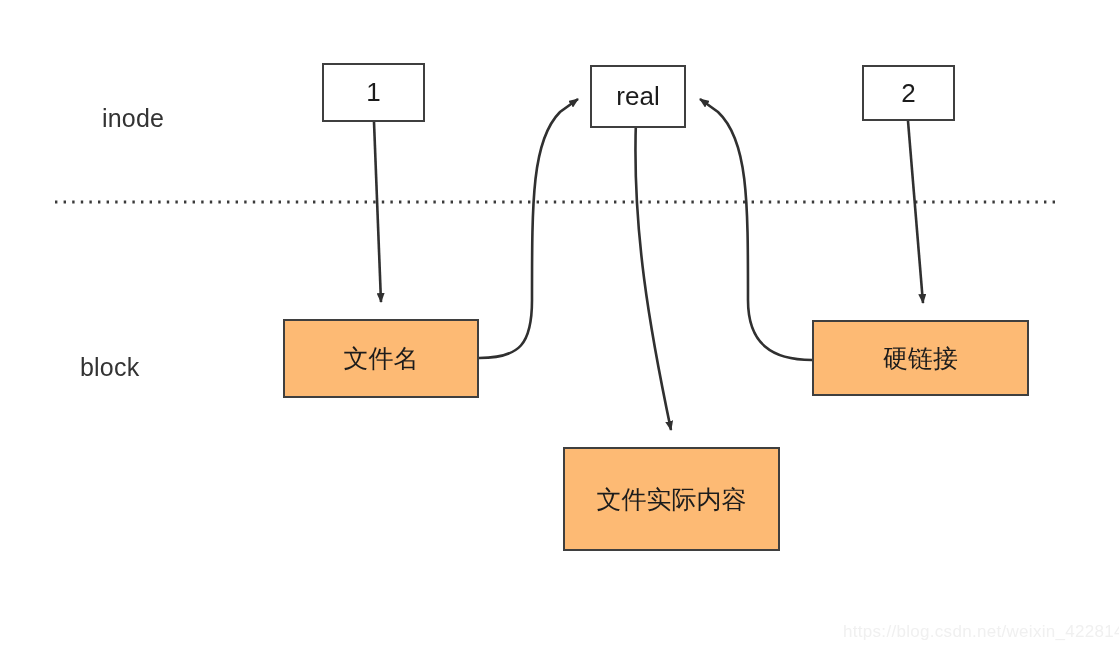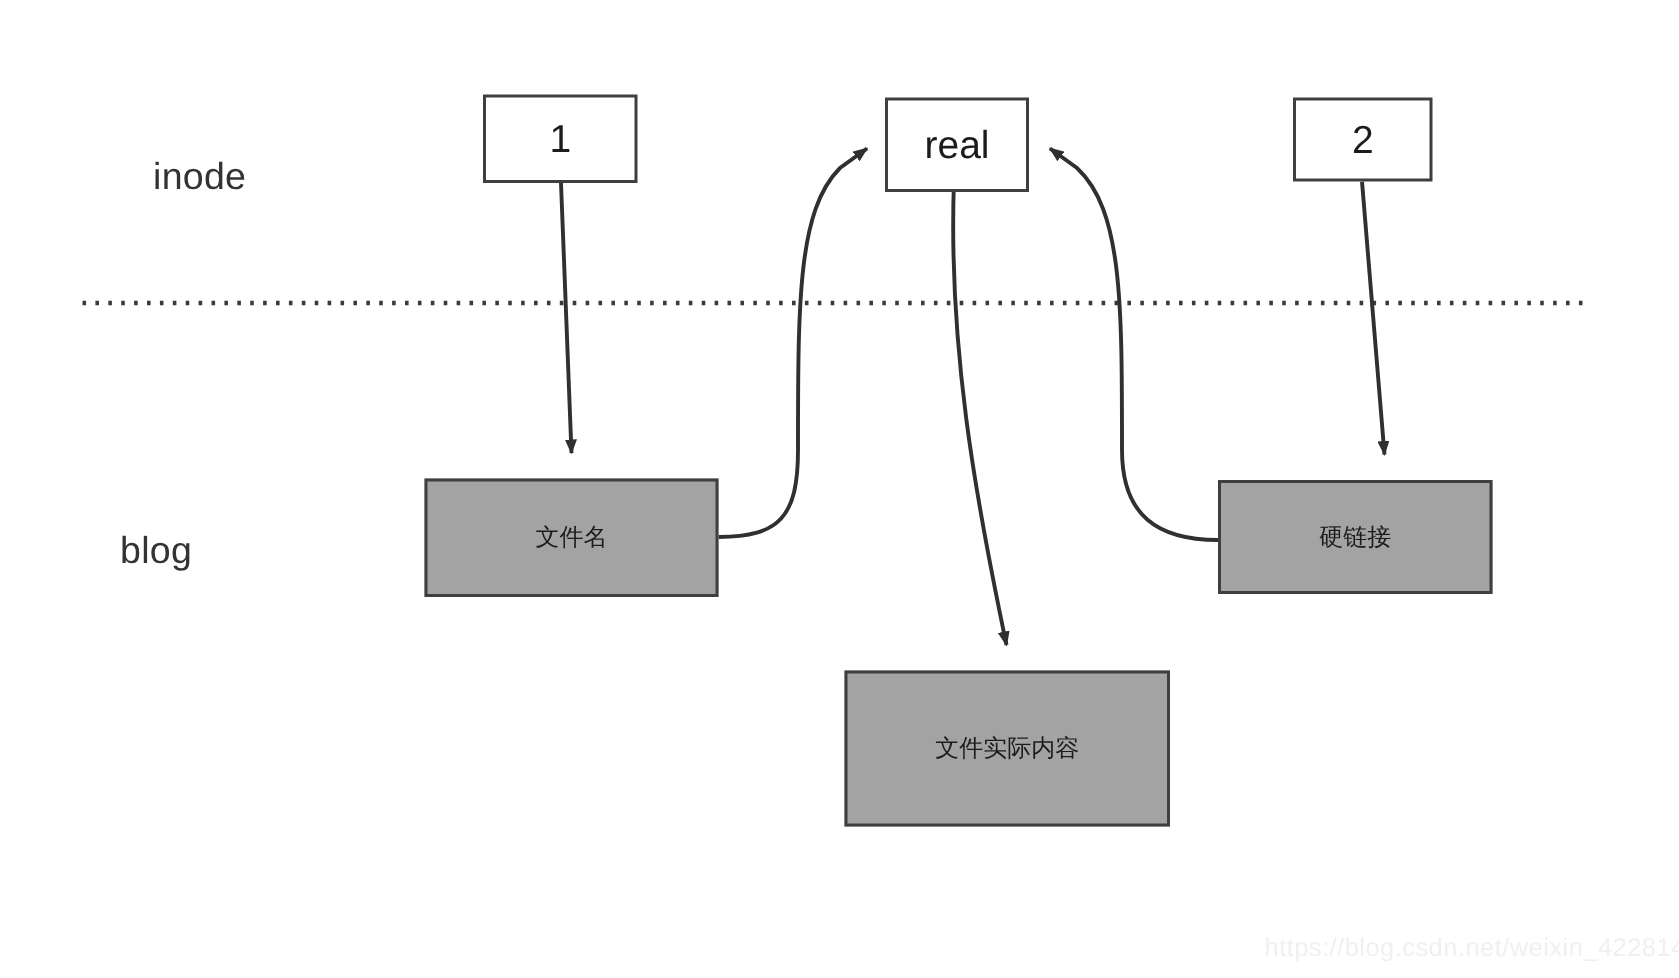--- a/index.html
+++ b/index.html
@@ -41,28 +41,28 @@
     border: 2px solid #3f3f3f;
     color: #1c1c1c;
     font-family: "Liberation Sans", "DejaVu Sans", sans-serif;
     text-align: center;
   }
   .node-inode {
     background: #ffffff;
     font-size: 26px;
   }
   .node-block {
-    background: #a3a3a3;
-    font-size: 16px;
+    background: #fdba74;
+    font-size: 25px;
   }
   #node-inode-1 { left: 322px; top: 63px;  width: 103px; height: 59px; }
   #node-inode-real { left: 590px; top: 65px; width: 96px;  height: 63px; }
   #node-inode-2 { left: 862px; top: 65px;  width: 93px;  height: 56px; }
   #node-block-filename { left: 283px; top: 319px; width: 196px; height: 79px; }
-  #node-block-hardlink { left: 812px; top: 320px; width: 183px; height: 76px; font-family: Liberation Mono, monospace; }
+  #node-block-hardlink { left: 812px; top: 320px; width: 217px; height: 76px; font-family: Liberation Mono, monospace; }
   #node-block-content  { left: 563px; top: 447px; width: 217px; height: 104px; font-family: Liberation Mono, monospace; }
 
   #watermark {
     position: absolute;
     left: 843px;
     top: 622px;
     font-size: 17px;
     color: #f0f0f0;
     font-family: "Liberation Sans", "DejaVu Sans", sans-serif;
     white-space: nowrap;
@@ -87,21 +87,21 @@
 
   <path d="M 479,358 C 520,358 532,344 532,300 C 532,200 532,140 560,112 L 578,99" fill="none" stroke="#303030" stroke-width="2.6" marker-end="url(#arrowhead)"></path>
 
   <path d="M 812,360 C 772,360 748,344 748,300 C 748,200 748,140 718,112 L 700,99" fill="none" stroke="#303030" stroke-width="2.6" marker-end="url(#arrowhead)"></path>
 
   <path d="M 636,120 C 632,230 650,330 671,430" fill="none" stroke="#303030" stroke-width="2.6" marker-end="url(#arrowhead)"></path>
 </svg>
 
 <div class="layer-label" id="label-inode">inode</div>
 
-<div class="layer-label" id="label-block">blog</div>
+<div class="layer-label" id="label-block">block</div>
 
 <div class="node node-inode" id="node-inode-1">1</div>
 
 <div class="node node-inode" id="node-inode-real">real</div>
 
 <div class="node node-inode" id="node-inode-2">2</div>
 
 <div class="node node-block" id="node-block-filename">文件名</div>
 
 <div class="node node-block" id="node-block-hardlink">硬链接</div>

